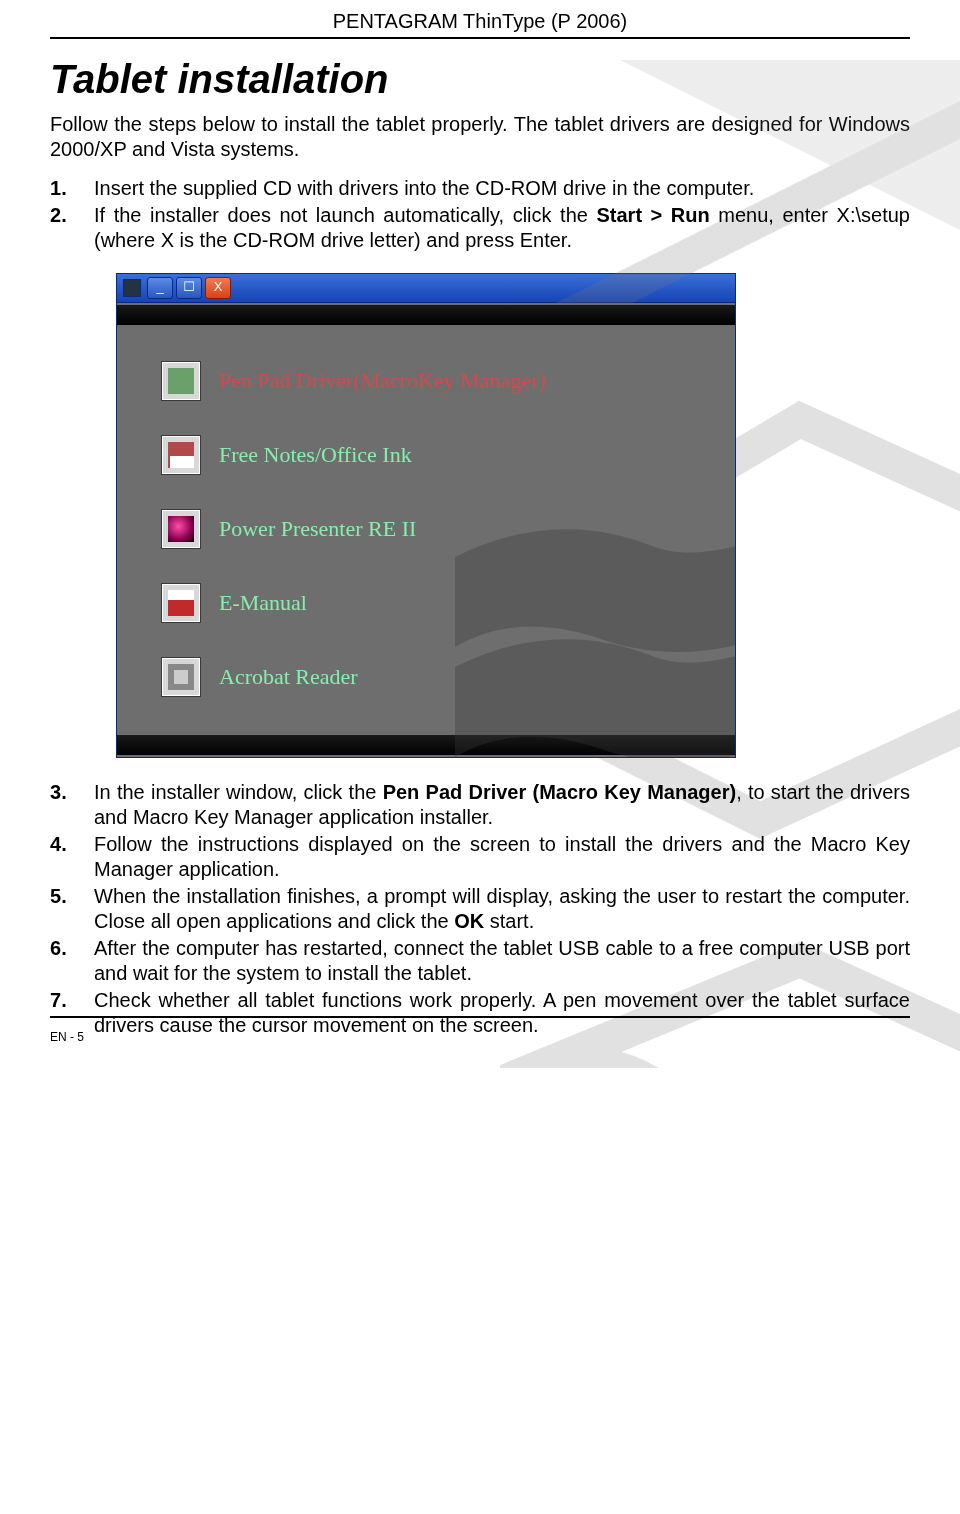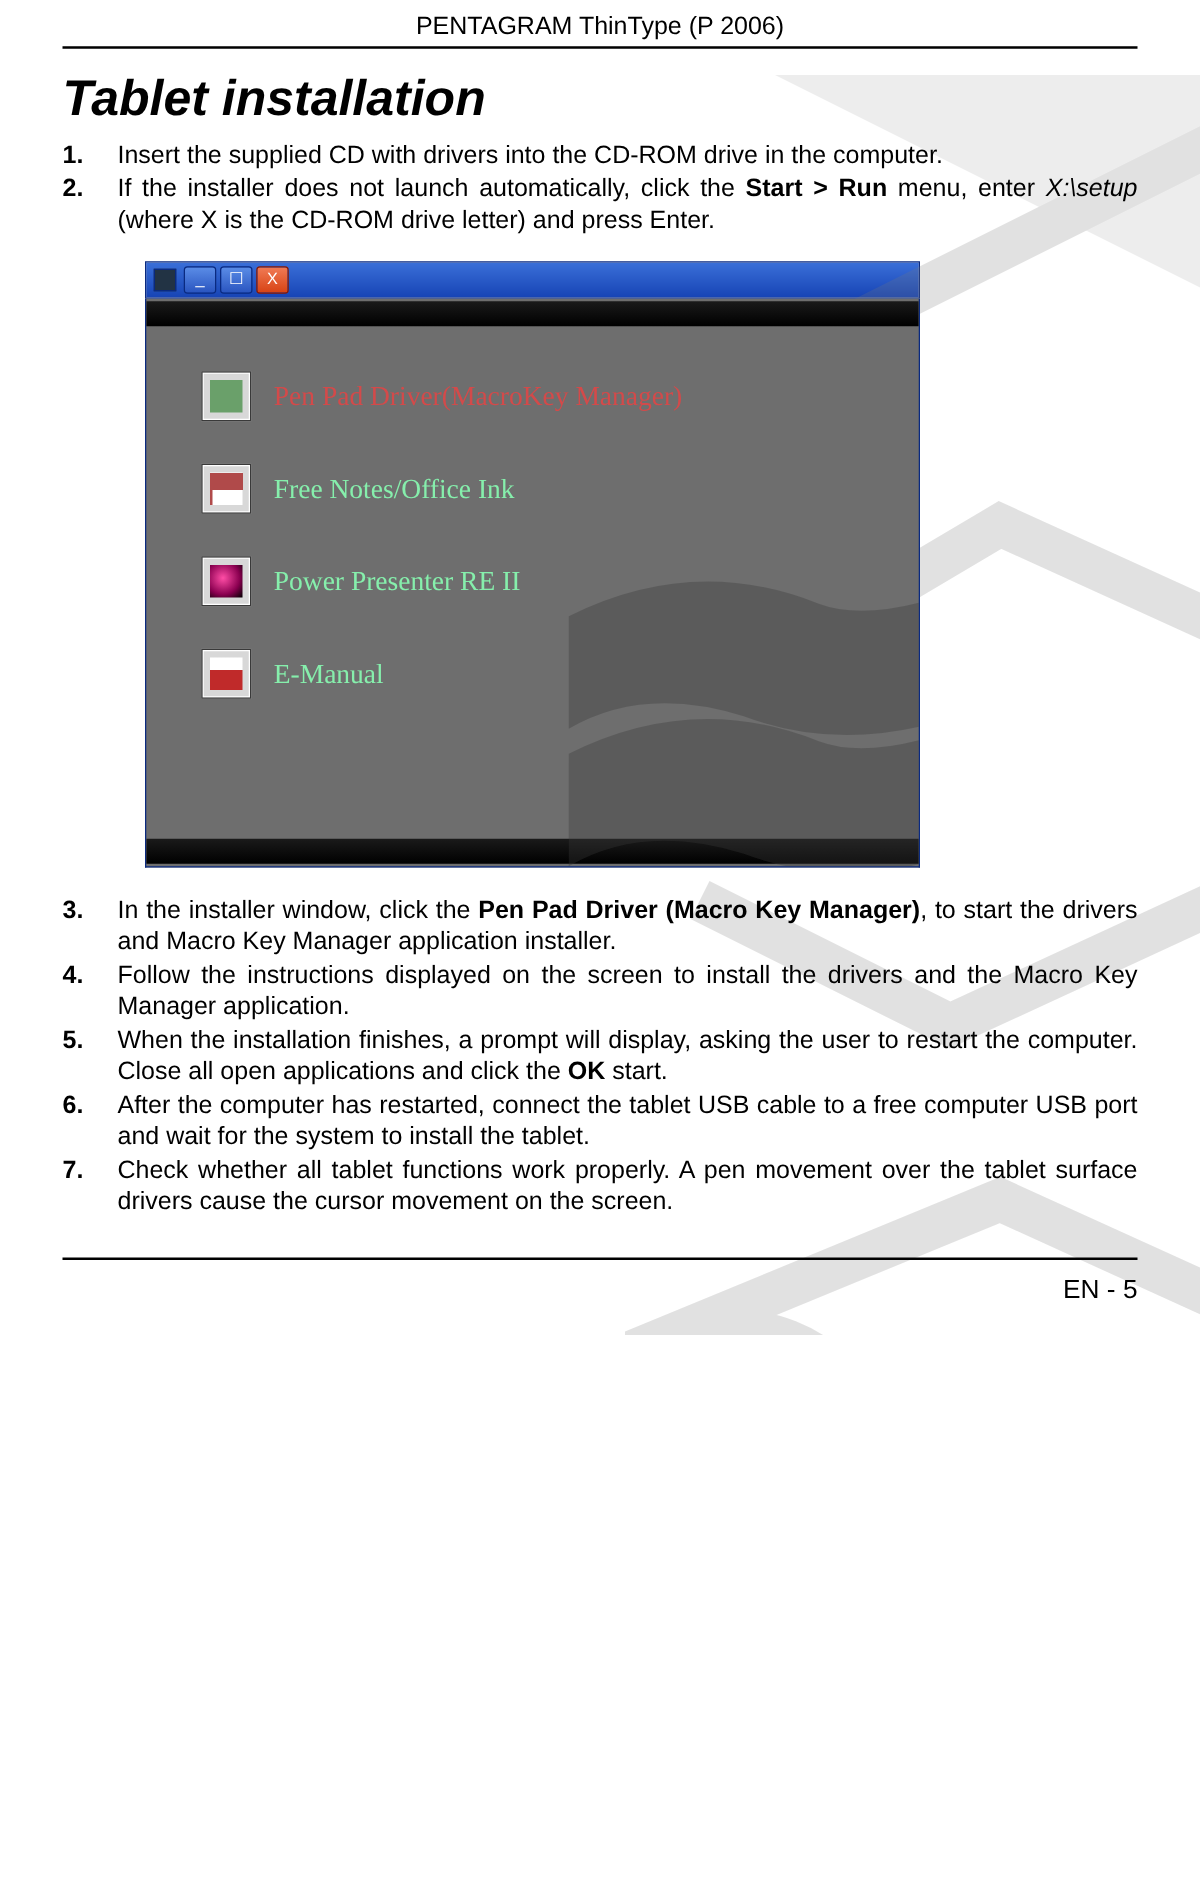--- a/index.html
+++ b/index.html
@@ -68,21 +68,21 @@
   }
   .ol-steps > li::before {
     content: counter(step) ".";
     position: absolute;
     left: 0;
     top: 0;
     font-weight: bold;
   }
   .ol-steps .step-text { }
   .b { font-weight: bold; }
-  .i { font-style: italic; }
+  .i { }
 
   
   .installer-wrap {
     width: 620px;
     margin: 20px 0 22px 66px;
   }
   .titlebar {
     background: linear-gradient(#3a6fd8, #1744b5);
     color: #fff;
     font-family: Tahoma, Arial, sans-serif;
@@ -184,22 +184,22 @@
     position: absolute;
     left: 50px; right: 50px;
     bottom: 24px;
   }
   .hr-bot {
     border: none;
     border-top: 2px solid #000;
     margin: 0 0 4px 0;
   }
   .page-num {
-    text-align: right;
-    font-size: 21px;
+    text-align: left;
+    font-size: 12px;
     margin-top: 12px;
   }
 </style>
 </head>
 <body>
 
 <div class="page">
 
   <div class="watermark">
     <svg viewBox="0 0 520 1350">
@@ -215,20 +215,21 @@
         <circle cx="90" cy="1115" r="110"></circle>
       </g>
     </svg>
   </div>
 
   <div class="doc-header">PENTAGRAM ThinType (P 2006)</div>
   <hr class="hr-top">
 
   <div class="title-italic">Tablet installation</div>
 
+  <div class="intro">Follow the steps below to install the tablet properly. The tablet drivers are designed for Windows 2000/XP and Vista systems.</div>
 
   <ol class="ol-steps">
     <li>
       <span class="step-text">Insert the supplied CD with drivers into the CD-ROM drive in the computer.</span>
     </li>
     <li>
       <span class="step-text">
         <span>If the installer does not launch automatically, click the </span><span class="b">Start &gt; Run</span><span> menu, enter </span><span class="i">X:\setup</span><span> (where X is the CD-ROM drive letter) and press Enter.</span>
       </span>
     </li>
@@ -266,20 +267,24 @@
           <span>Free Notes/Office Ink</span>
         </div>
         <div class="menu-item">
           <div class="mi-icon pres"></div>
           <span>Power Presenter RE II</span>
         </div>
         <div class="menu-item">
           <div class="mi-icon pdf"></div>
           <span>E-Manual</span>
         </div>
+        <div class="menu-item">
+          <div class="mi-icon acr"></div>
+          <span>Acrobat Reader</span>
+        </div>
       </div>
     </div>
   </div>
 
   <ol class="ol-steps second" start="3" style="counter-reset: step 2;">
     <li>
       <span class="step-text">
         <span>In the installer window, click the </span><span class="b">Pen Pad Driver (Macro Key Manager)</span><span>, to start the drivers and Macro Key Manager application installer.</span>
       </span>
     </li>

